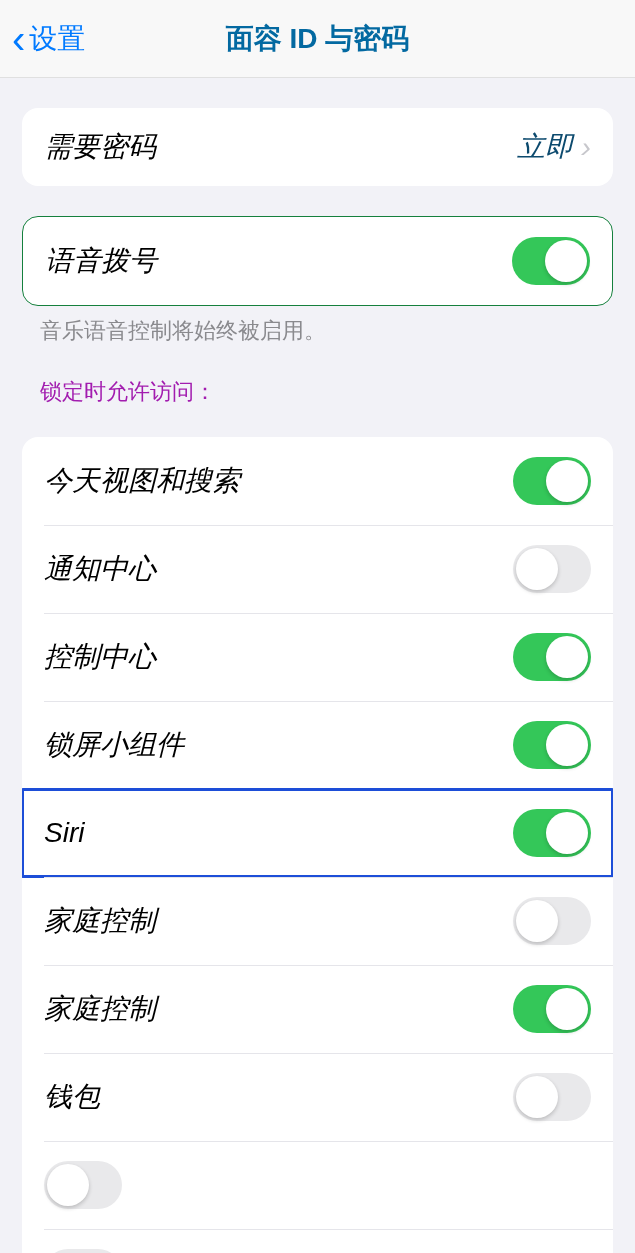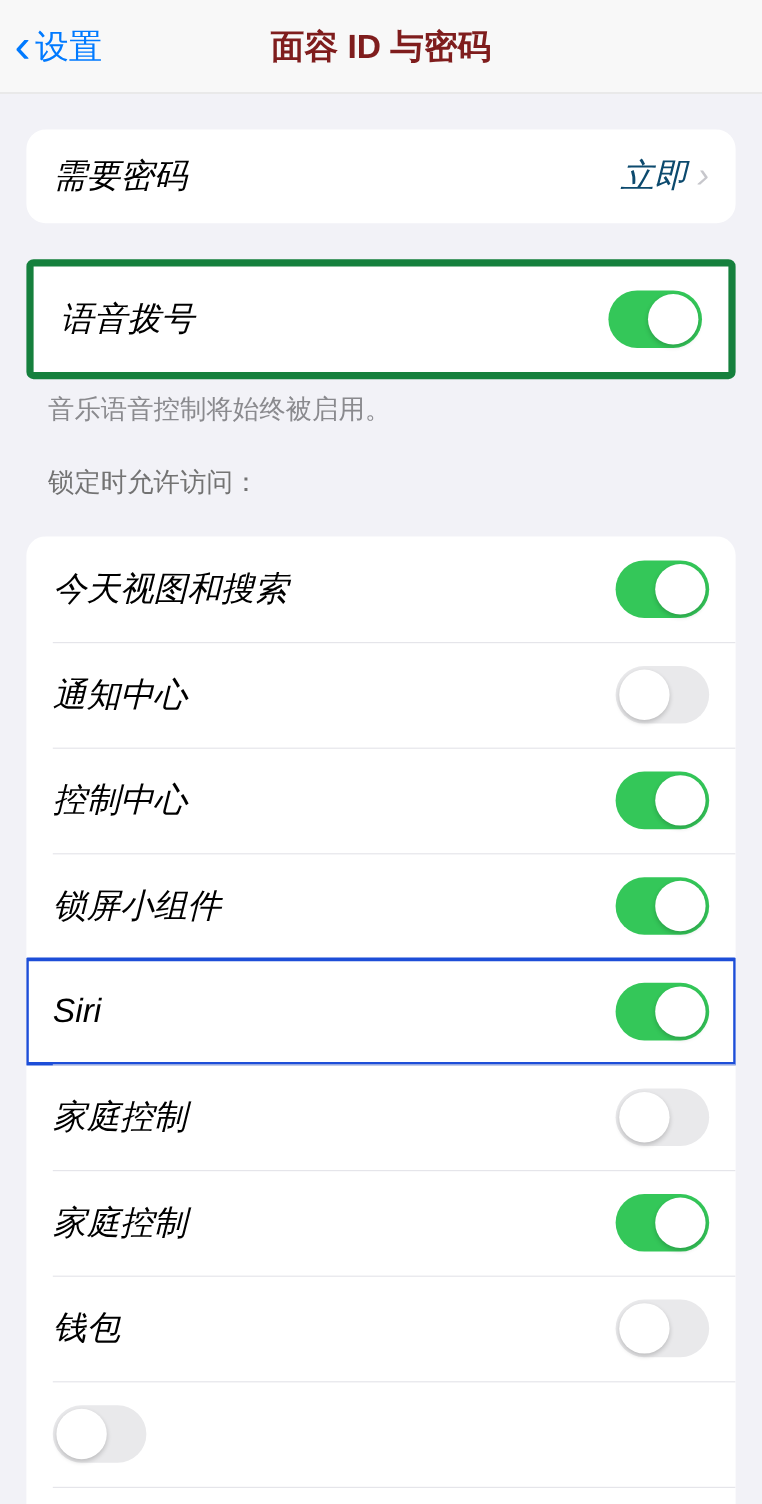--- a/index.html
+++ b/index.html
@@ -34,37 +34,37 @@
       font-weight: 300;
       margin-right: 4px;
       line-height: 1;
     }
     .nav-title {
       position: absolute;
       left: 50%;
       transform: translateX(-50%);
       font-size: 28px;
       font-weight: 600;
-      color: #7f1d1d;
+      color: #0369a1;
     }
 
     .content {
       padding: 0 0 30px 0;
     }
 
     .group {
       margin: 30px 22px 0 22px;
       background: #fff;
       border-radius: 16px;
       overflow: hidden;
       font-style: italic;
     }
     .group.highlighted {
-      border: 6px solid #15803d;
-      border-radius: 6px;
+      border: 1px solid #15803d;
+      border-radius: 16px;
       margin-left: 22px;
       margin-right: 22px;
     }
     .group-first {
       margin-top: 30px;
     }
 
     .row {
       display: flex;
       align-items: center;
@@ -110,21 +110,21 @@
 
     .footer-text {
       margin: 10px 22px 0 40px;
       font-size: 22px;
       color: #8a8a8e;
       line-height: 1.4;
     }
     .header-text {
       margin: 30px 22px 6px 40px;
       font-size: 22px;
-      color: #737373;
+      color: #a21caf;
     }
 
     .toggle {
       width: 78px;
       height: 48px;
       border-radius: 24px;
       position: relative;
       flex-shrink: 0;
     }
     .toggle.on {

